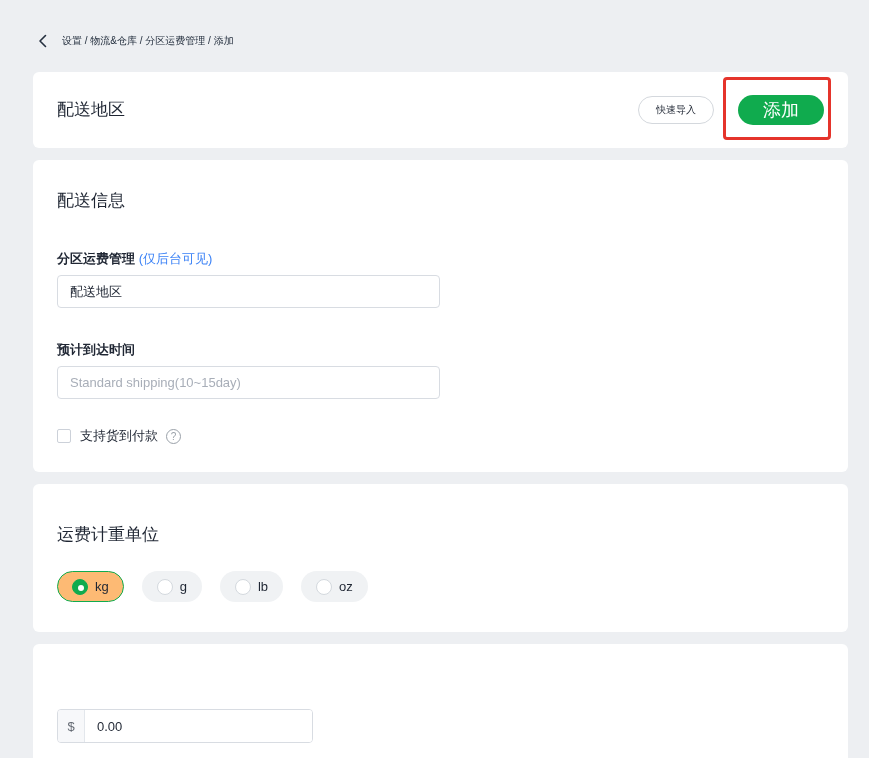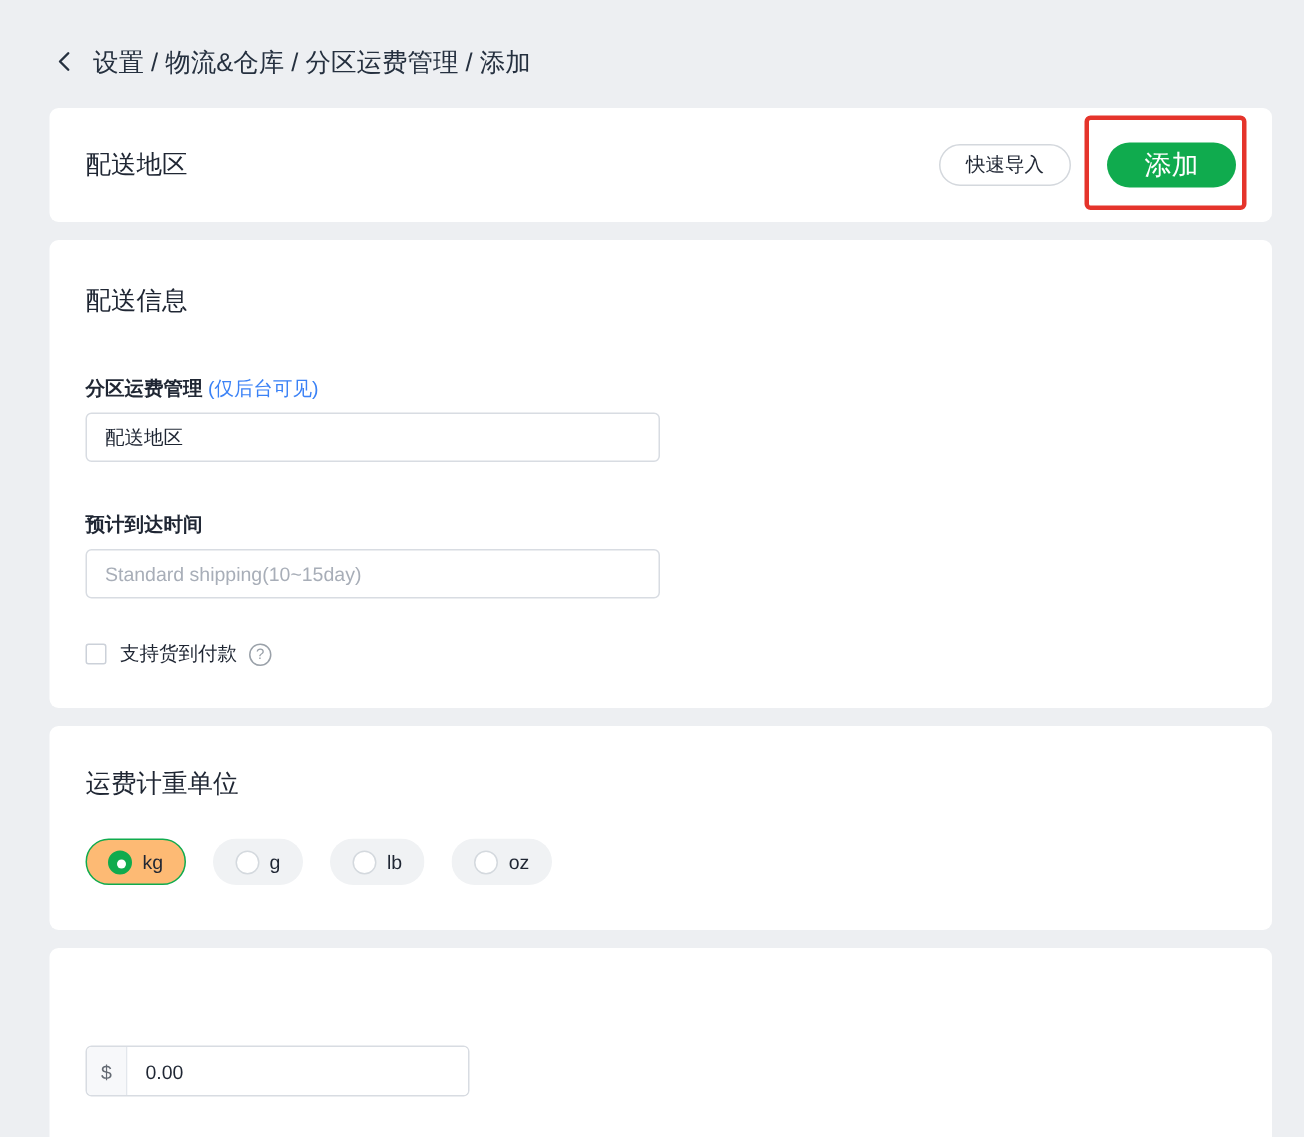--- a/index.html
+++ b/index.html
@@ -13,21 +13,21 @@
   }
   .page { margin:0 21px 0 33px; width:815px; }
 
   
   .breadcrumb {
     padding-top:31px;
     height:51px;
     display:flex;
     align-items:center;
     gap:11px;
-    font-size:17px;
+    font-size:10px;
     color:#25303f;
     margin-left:2px;
   }
   .back-ic { width:16px; height:16px; display:inline-flex; cursor:pointer; }
   .back-ic svg { width:16px; height:16px; }
 
   
   .card {
     background:#ffffff;
     border-radius:6px;
@@ -45,21 +45,21 @@
     padding:0 24px;
     position:relative;
   }
   .header-actions { display:flex; align-items:center; gap:24px; }
   .btn-outline {
     height:28px;
     padding:0 17px;
     border:1px solid #d4d8dd;
     border-radius:15px;
     background:#fff;
-    font-size:13px;
+    font-size:10px;
     color:#1f2633;
     cursor:pointer;
     font-family:inherit;
   }
   .btn-primary {
     height:30px;
     width:86px;
     border:none;
     border-radius:16px;
     background:#10ab4e;
@@ -127,21 +127,21 @@
     border-radius:50%;
     color:#9aa1a9;
     font-size:10px;
     display:inline-flex;
     align-items:center;
     justify-content:center;
     cursor:pointer;
   }
 
   
-  .card-unit { padding:28px 24px 30px; }
+  .card-unit { padding:40px 24px 30px; }
   .pill-row { margin-top:25px; display:flex; align-items:center; gap:18px; }
   .pill {
     height:31px;
     border-radius:16px;
     display:inline-flex;
     align-items:center;
     padding:0 14px;
     font-size:13px;
     color:#1f2633;
     cursor:pointer;

